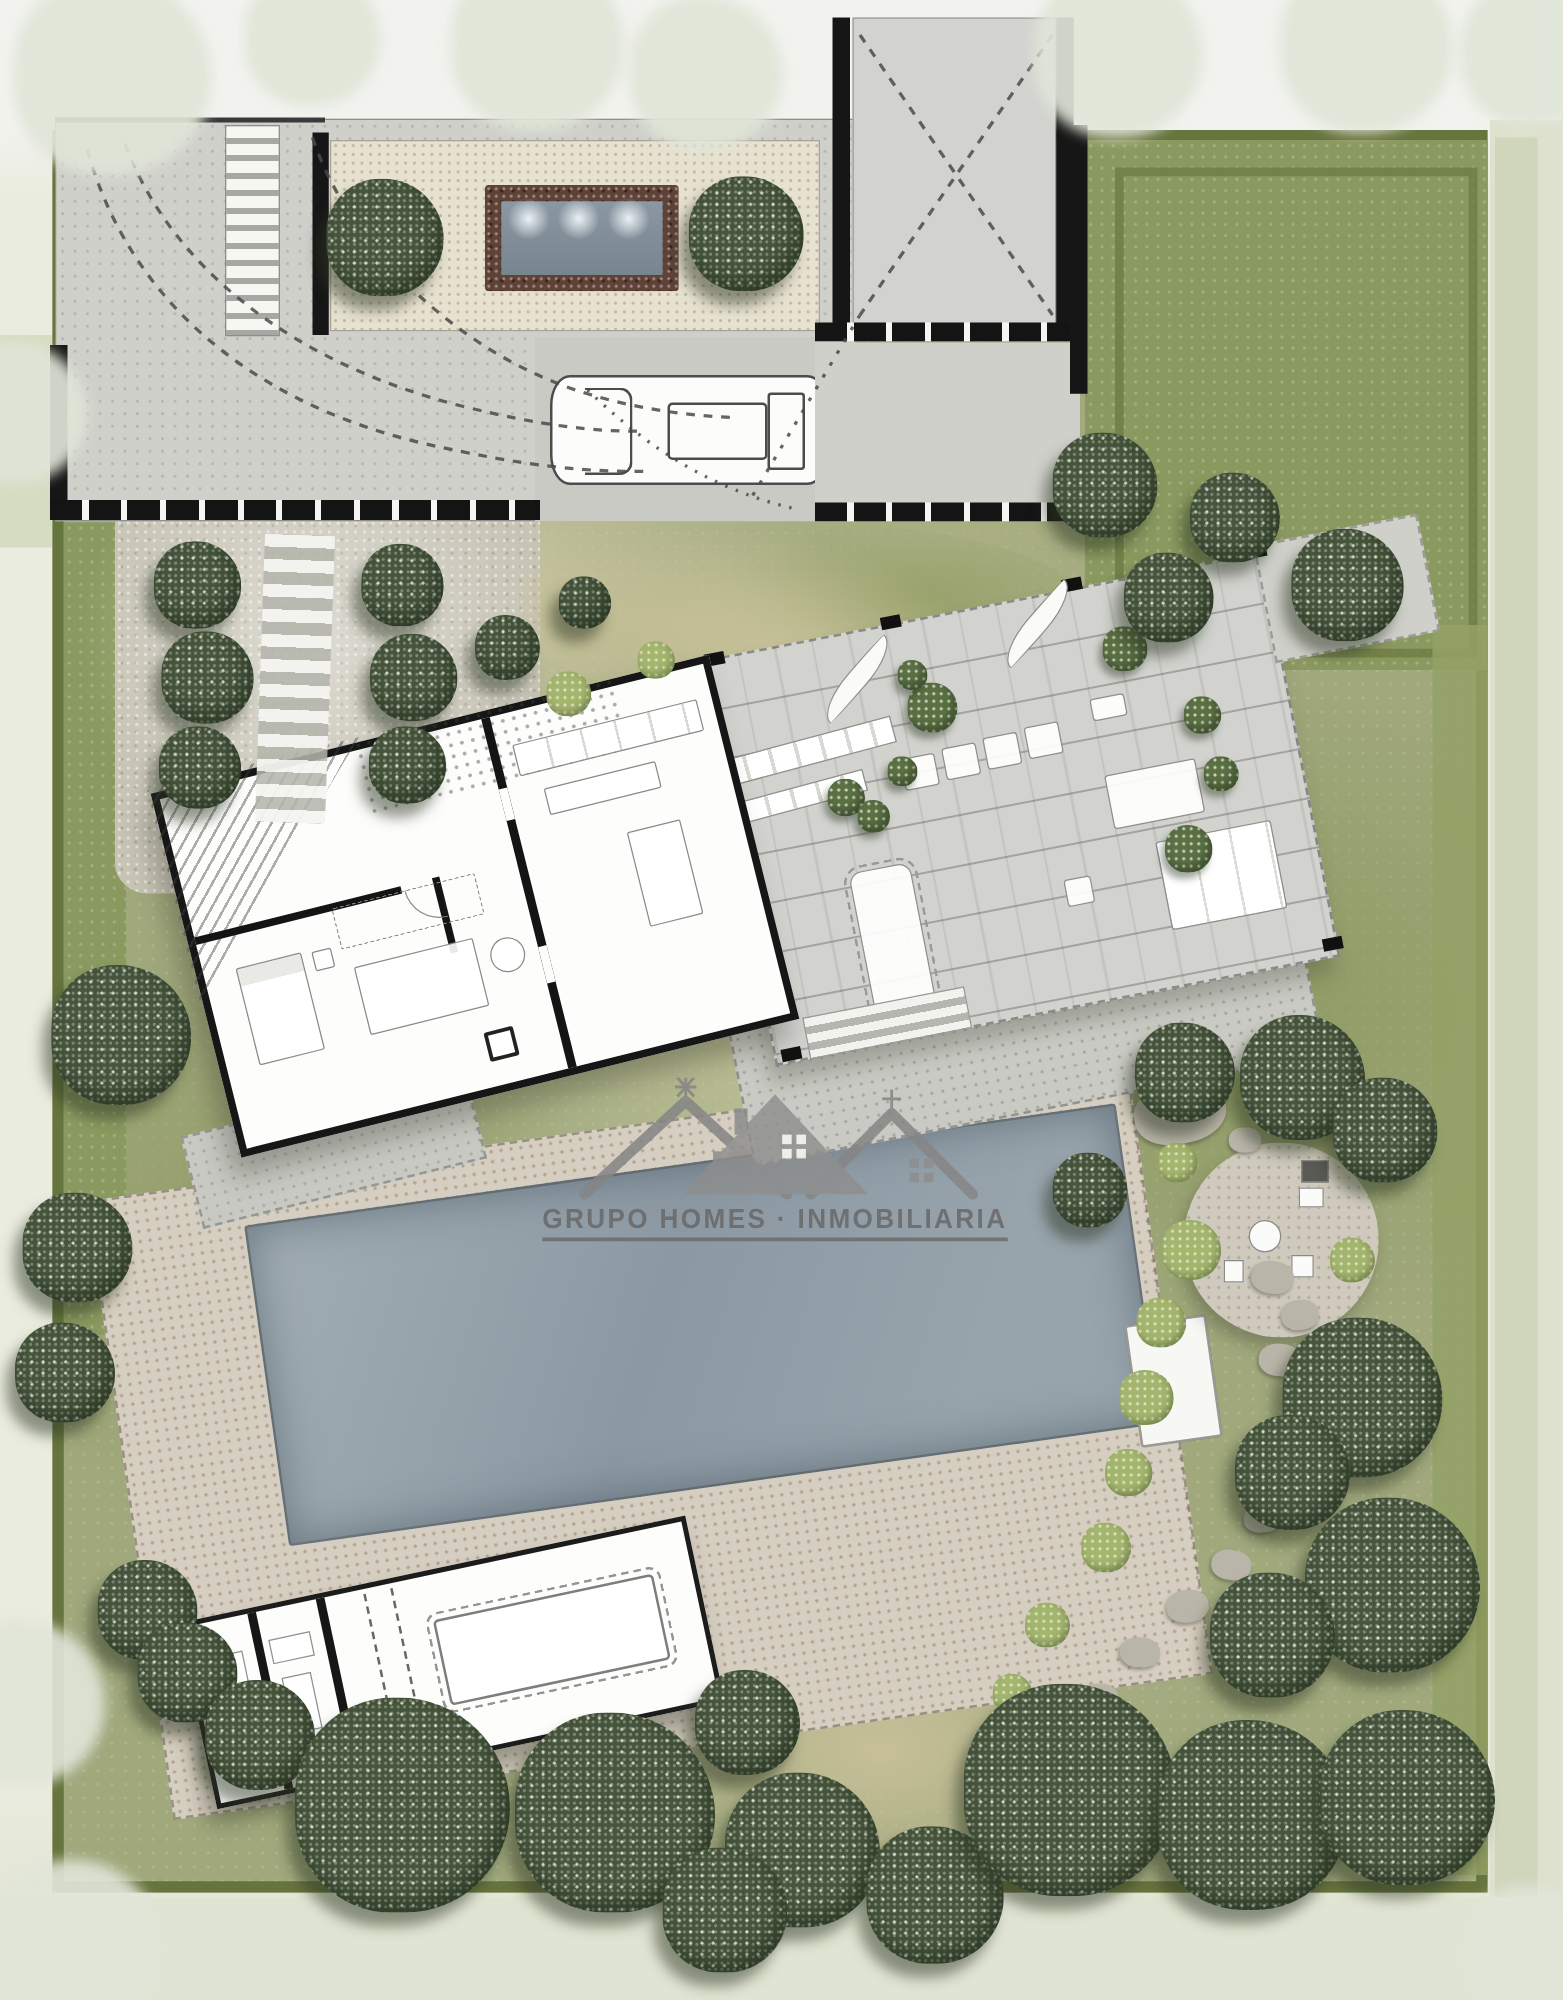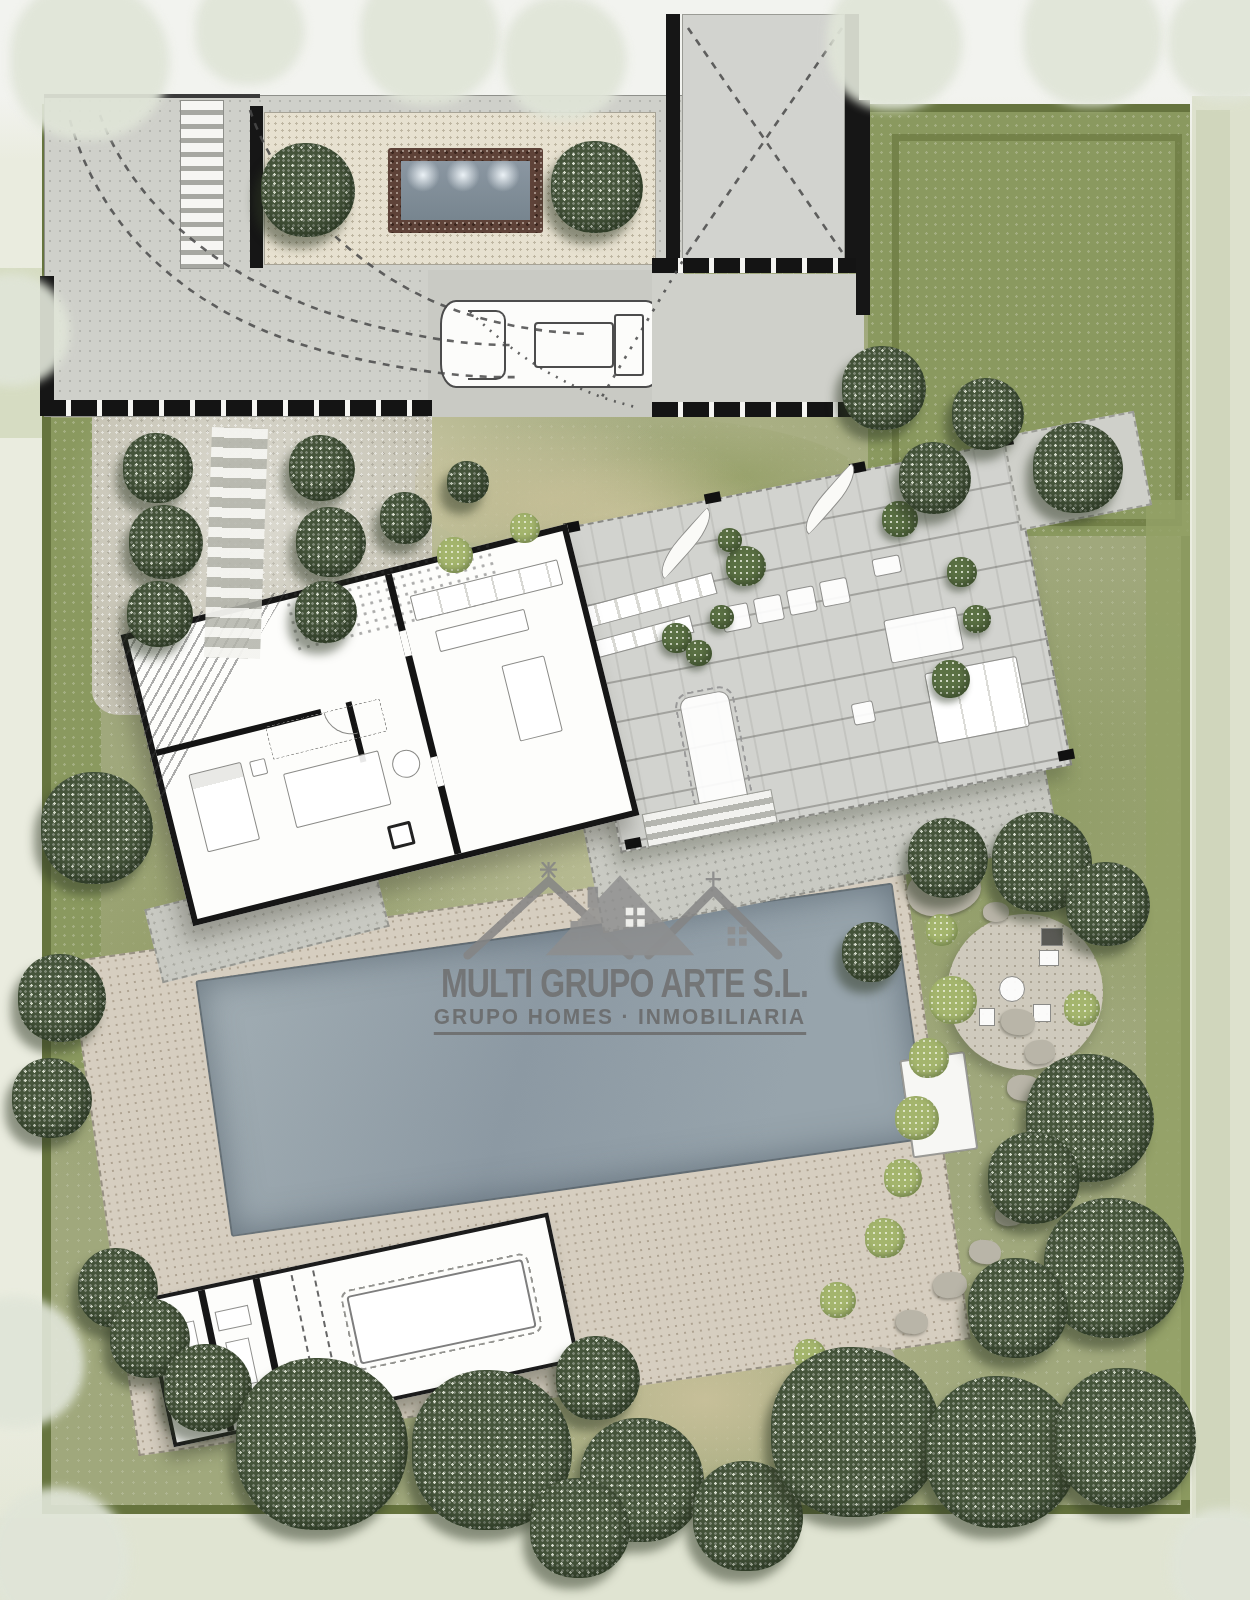--- a/index.html
+++ b/index.html
@@ -401,17 +401,16 @@
         <rect x="283" y="80" width="8" height="8"></rect>
           <rect x="295" y="80" width="8" height="8"></rect>
       </g>
       <g fill="#f5f5f2">
         <rect x="176" y="48" width="8" height="8"></rect>
           <rect x="188" y="48" width="8" height="8"></rect>
         <rect x="176" y="60" width="8" height="8"></rect>
           <rect x="188" y="60" width="8" height="8"></rect>
       </g>
     </svg>
-    <div><span class="wm-line1">MULTI GRUPO ARTE S.L.</span></div>
     <div><span class="wm-line2">GRUPO HOMES · INMOBILIARIA</span></div>
   </div>
 
 </div>
 
 </body></html>

